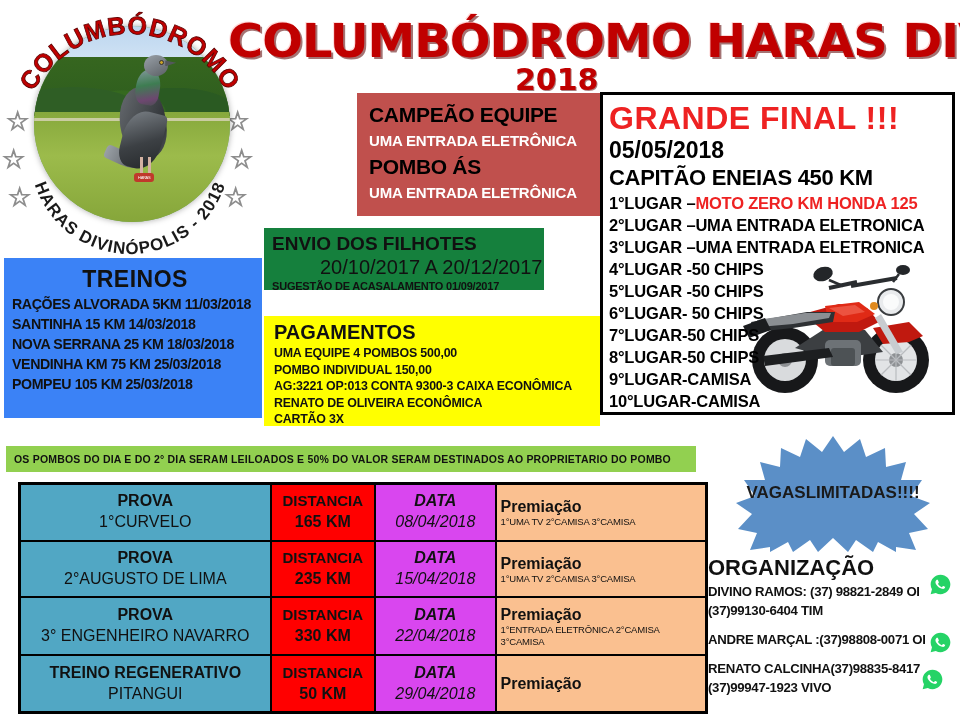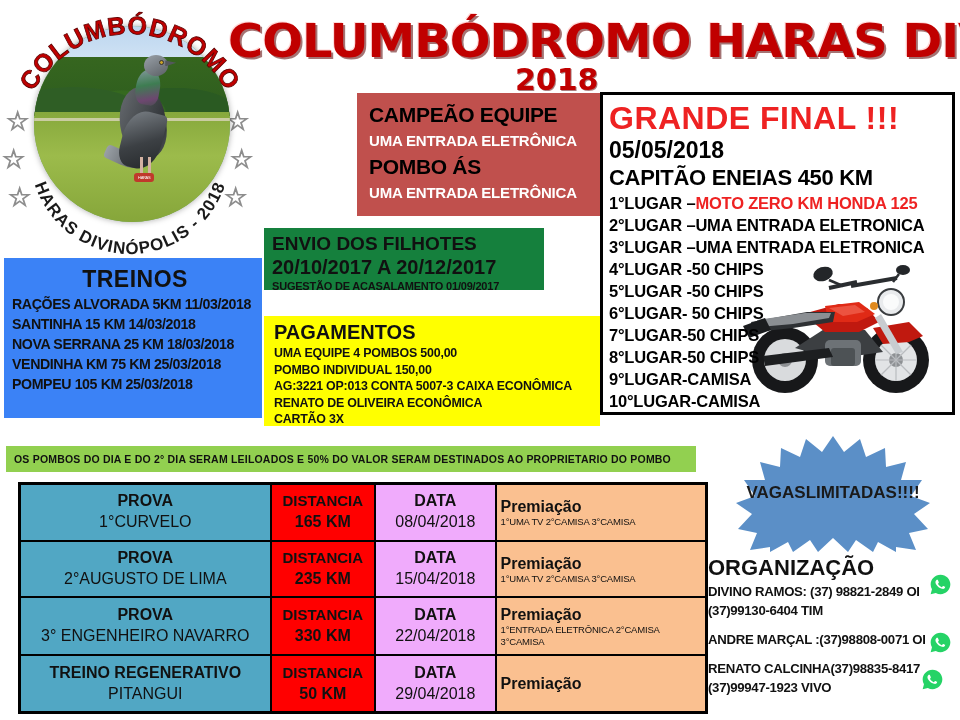--- a/index.html
+++ b/index.html
@@ -221,21 +221,21 @@
   }
 
   
   .envio-box {
     position: absolute; left: 264px; top: 228px;
     width: 280px; height: 62px;
     background: #15803d;
     padding: 4px 0 12px 8px;
   }
   .envio-title { font-weight: bold; font-size: 19px; line-height: 23px; color: #111; }
-  .envio-date  { font-weight: bold; font-size: 20px; line-height: 24px; color: #111; }
+  .envio-date  { font-weight: normal; font-size: 20px; line-height: 24px; color: #111; margin-left: 48px; }
   .envio-note  { font-weight: bold; font-size: 11px; line-height: 15px; color: #111; letter-spacing: -.2px; }
 
   
   .pag-box {
     position: absolute; left: 264px; top: 316px;
     width: 336px; height: 110px;
     background: #ffff00;
     padding: 3px 0 0 10px;
   }
   .pag-title { font-weight: bold; font-size: 20px; line-height: 26px; color: #111; }
@@ -262,21 +262,21 @@
     border-collapse: collapse;
     table-layout: fixed;
   }
   .prova-table td {
     border: 2px solid #000;
     padding: 2px 4px;
     vertical-align: middle;
   }
   .c-prova { width: 250px; background: #51a7c4; text-align: center; }
   .c-dist  { width: 104px; background: #ff0000; text-align: center; }
-  .c-data  { width: 120px; background: #f0abfc; text-align: center; }
+  .c-data  { width: 120px; background: #d946ef; text-align: center; font-style: italic; }
   .c-prem  { width: 210px; background: #fac090; text-align: left; vertical-align: top; padding-top: 4px; }
   .lbl   { font-weight: bold; font-size: 16px; color: #111; line-height: 20px; }
   .val   { font-weight: normal; font-size: 16px; color: #111; line-height: 22px; }
   .c-dist .lbl { font-size: 15px; }
   .c-dist .val { font-weight: bold; font-size: 16px; }
   .prem-title { font-weight: bold; font-size: 16px; color: #111; line-height: 19px; }
   .prem-sub   { font-weight: normal; font-size: 9.5px; color: #111; line-height: 12px; letter-spacing: -.2px; }
 
   
   .vagas {
@@ -442,21 +442,21 @@
   <div class="envio-box">
     <div class="envio-title">ENVIO DOS FILHOTES</div>
     <div class="envio-date">20/10/2017 A 20/12/2017</div>
     <div class="envio-note">SUGESTÃO DE ACASALAMENTO 01/09/2017</div>
   </div>
 
   <div class="pag-box">
     <div class="pag-title">PAGAMENTOS</div>
     <div class="pag-line">UMA EQUIPE 4 POMBOS 500,00</div>
     <div class="pag-line">POMBO INDIVIDUAL 150,00</div>
-    <div class="pag-line">AG:3221 OP:013 CONTA 5007-3  CAIXA ECONÔMICA</div>
+    <div class="pag-line">AG:3221 OP:013 CONTA 9300-3  CAIXA ECONÔMICA</div>
     <div class="pag-line">RENATO DE OLIVEIRA ECONÔMICA</div>
     <div class="pag-line">CARTÃO 3X</div>
   </div>
 
   <div class="green-banner">
     <span>OS POMBOS  DO  DIA  E DO  2° DIA SERAM  LEILOADOS  E 50% DO VALOR SERAM  DESTINADOS  AO PROPRIETARIO  DO POMBO</span>
   </div>
 
   <table class="prova-table">
     <tbody>

